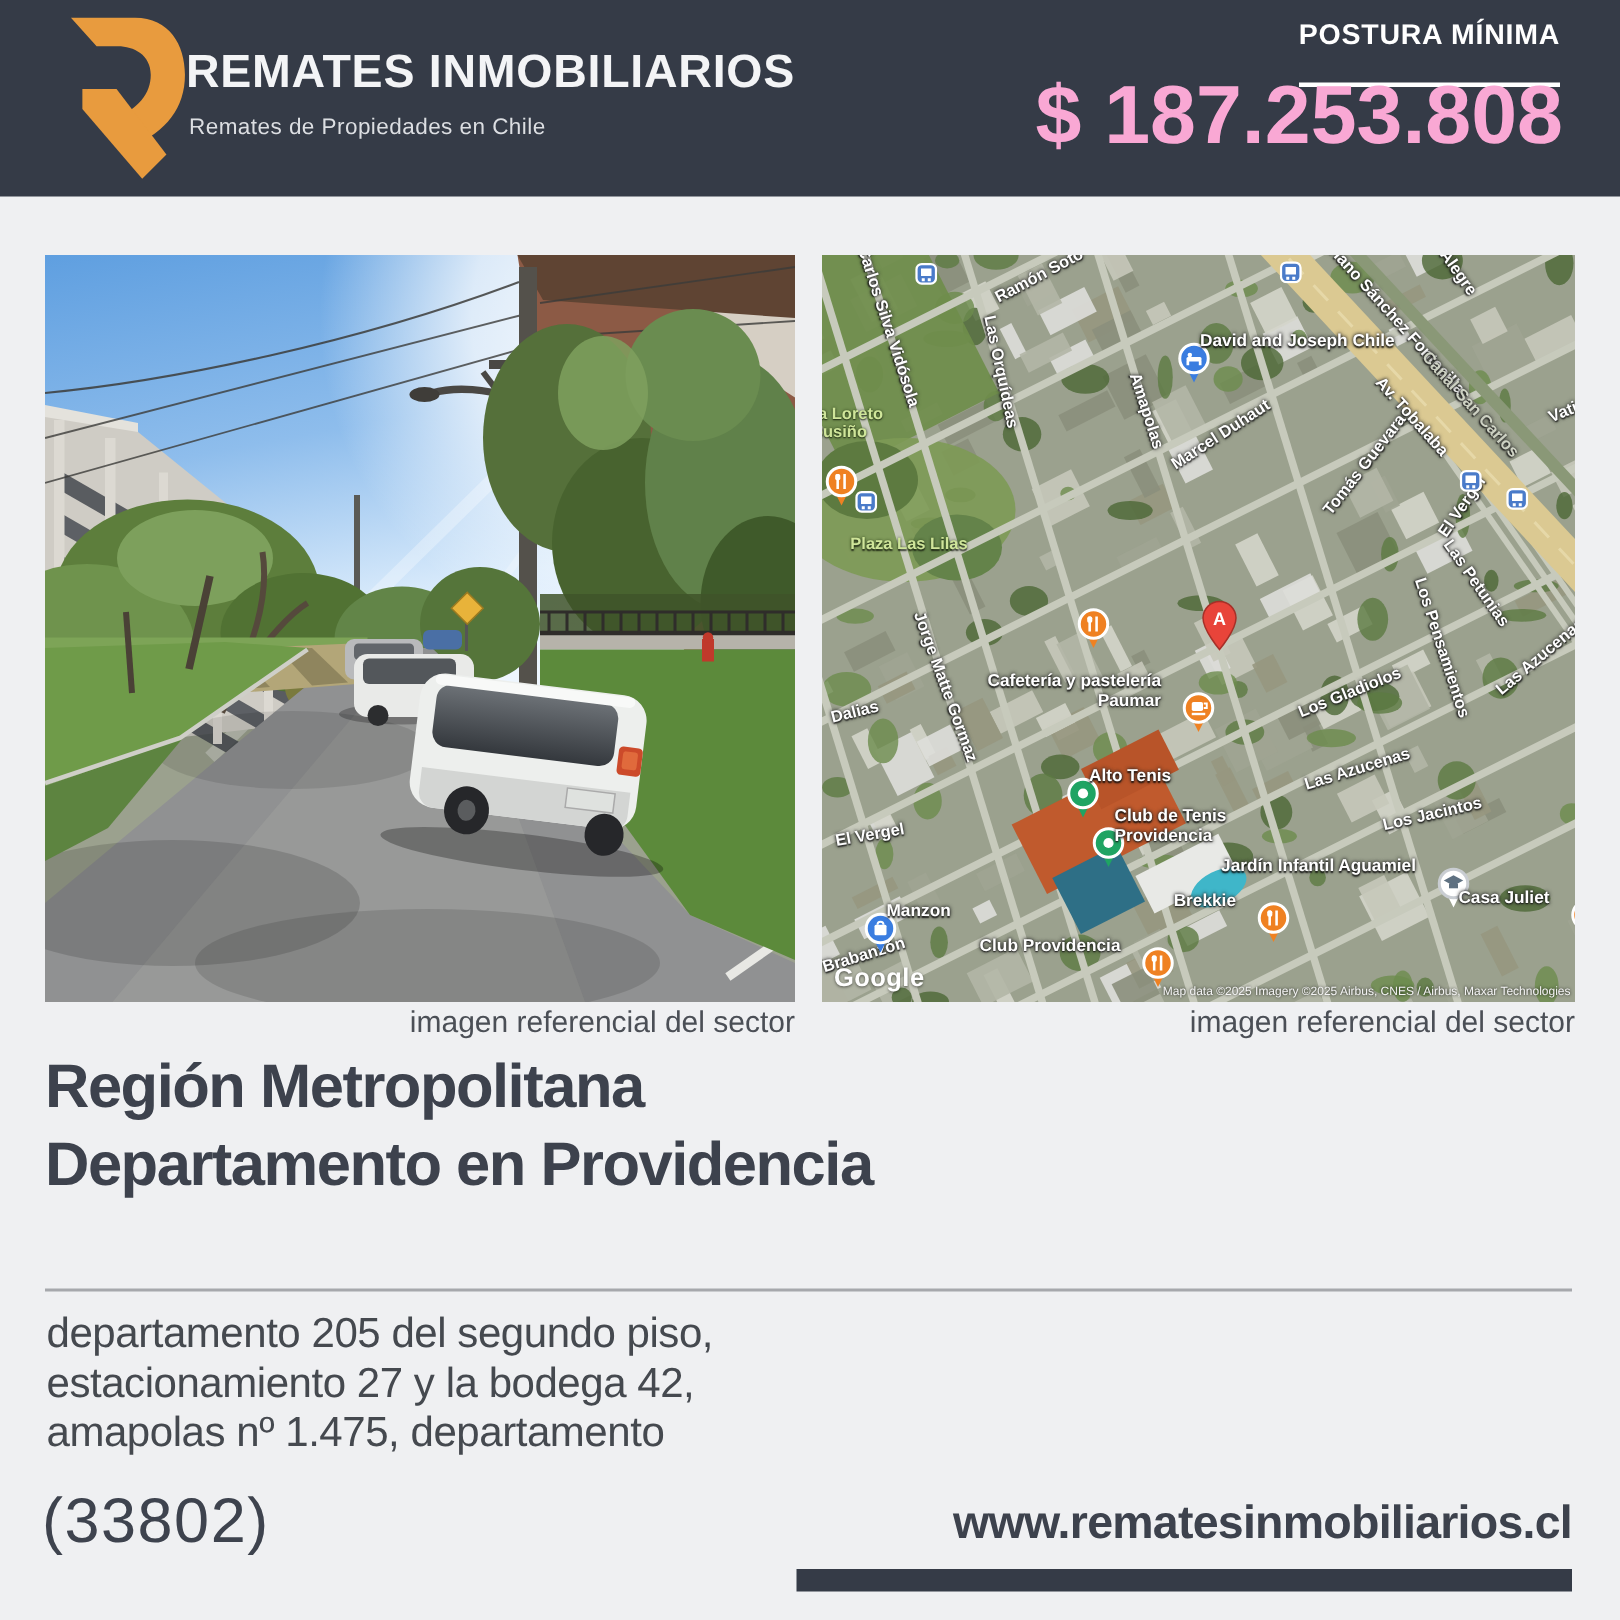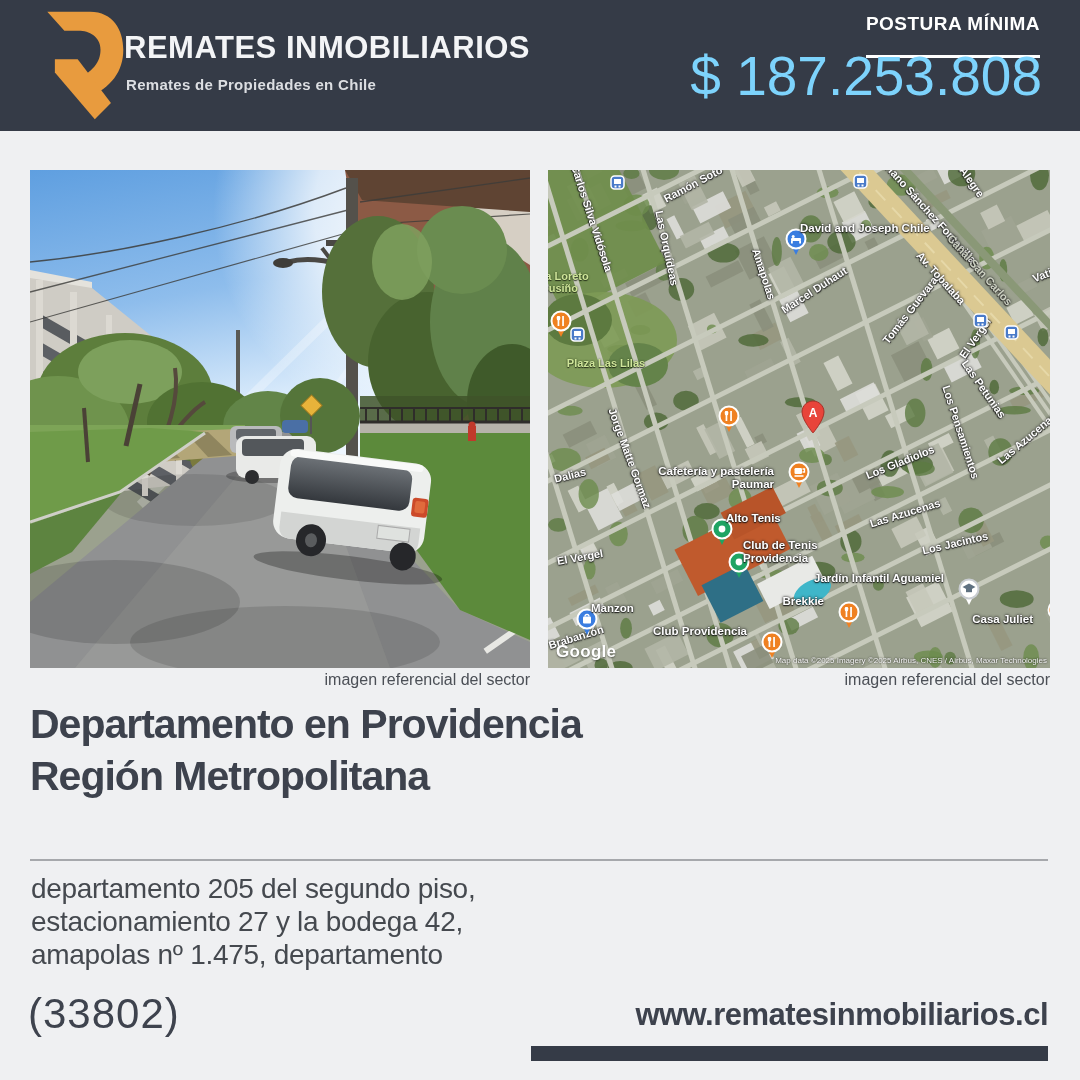--- a/index.html
+++ b/index.html
@@ -2,30 +2,30 @@
 <html><head>
 <meta charset="utf-8">
 <style>
   html,body{margin:0;padding:0}
   body{width:1080px;height:1080px;background:#eff0f2;font-family:"Liberation Sans",sans-serif;position:relative;overflow:hidden}
 
   
   .header{position:absolute;left:0;top:0;width:1080px;height:131px;background:#353b47}
   .logo{position:absolute;left:34px;top:8px;width:95px;height:114px}
   .brand{position:absolute;left:124px;top:30px;color:#f3f4f6;font-size:31px;font-weight:bold;letter-spacing:.5px;white-space:nowrap}
-  .tagline{position:absolute;left:126px;top:76px;color:#dcdee2;font-size:15px;font-weight:bold;letter-spacing:.3px}
+  .tagline{position:absolute;left:126px;top:76px;color:#dcdee2;font-size:15px;font-weight:normal;letter-spacing:.3px}
   .minbid-label{position:absolute;right:40px;top:13px;color:#fff;font-size:19px;font-weight:bold;letter-spacing:.5px;border-bottom:3px solid #fff;padding-bottom:20px}
-  .minbid-value{position:absolute;right:38px;top:44px;color:#7dd3fc;font-size:55px;font-weight:normal;white-space:nowrap}
+  .minbid-value{position:absolute;right:38px;top:44px;color:#f9a8d4;font-size:55px;font-weight:bold;white-space:nowrap}
 
   
   .figure{position:absolute;top:170px;height:498px;overflow:hidden;background:#9ba18e}
   #photo-fig{left:30px;width:500px}
   #map-fig{left:548px;width:502px}
   .figure svg{position:absolute;left:0;top:0}
-  .caption{position:absolute;top:671px;font-size:16px;color:#4b4f56;text-align:right}
+  .caption{position:absolute;top:671px;font-size:20px;color:#4b4f56;text-align:right}
   #cap-photo{left:30px;width:500px}
   #cap-map{left:548px;width:502px}
 
   
   #map-overlay{position:absolute;left:0;top:0;width:502px;height:498px;z-index:5}
   .mlabel{position:absolute;white-space:nowrap;font-size:11px;font-weight:bold;color:#fff;
     text-shadow:0 0 2px rgba(45,45,45,.95),0 0 3px rgba(45,45,45,.85),0 1px 1px rgba(0,0,0,.8);line-height:12px;text-align:center}
   .mlabel.park{color:#cfe59a;text-shadow:0 0 2px rgba(40,60,20,.9),0 1px 1px rgba(0,0,0,.7)}
   .mlabel.water{color:rgba(238,243,226,.82)}
   .poi{position:absolute;z-index:6}
@@ -550,21 +550,21 @@
       </span>
       <span class="poi" style="left: 240px; top: 291px; transform: translate(-50%, -55%);">
         <svg width="22" height="28" viewBox="0 0 22 28">
           <path d="M11 27 L6 17 H16 Z" fill="#ef8122"></path>
           <circle cx="11" cy="11" r="9.5" fill="#ef8122" stroke="#fff" stroke-width="2"></circle>
           <rect x="6.5" y="7" width="7.5" height="6" rx="1.2" fill="#fff"></rect>
           <path d="M14.5 8 h2 v3 h-2" fill="none" stroke="#fff" stroke-width="1.3"></path>
           <rect x="6.5" y="14.2" width="9" height="1.6" fill="#fff"></rect>
         </svg>
       </span>
-      <span class="poi-label" style="top: 291px; transform: translateY(-50%); right: 276px; text-align: right; width: 118px; white-space: normal; display: inline-block; margin-top: 16px;">Cafetería y pastelería Paumar</span>
+      <span class="poi-label" style="top: 291px; transform: translateY(-50%); right: 276px; text-align: right; width: 118px; white-space: normal; display: inline-block;">Cafetería y pastelería Paumar</span>
       <span class="poi" style="left: 163px; top: 348px; transform: translate(-50%, -55%);">
         <svg width="22" height="28" viewBox="0 0 22 28">
           <path d="M11 27 L6 17 H16 Z" fill="#1fa463"></path>
           <circle cx="11" cy="11" r="9.5" fill="#1fa463" stroke="#fff" stroke-width="2"></circle>
           <circle cx="11" cy="11" r="3.4" fill="#fff"></circle>
         </svg>
       </span>
       <span class="poi-label" style="top: 348px; transform: translateY(-50%); left: 178px;">Alto Tenis</span>
       <span class="poi" style="left: 180px; top: 381px; transform: translate(-50%, -55%);">
         <svg width="22" height="28" viewBox="0 0 22 28">
@@ -612,21 +612,21 @@
         </svg>
       </span>
       <span class="poi-label" style="top: 408px; transform: translateY(-50%); right: 106px; ">Jardín Infantil Aguamiel</span>
       <span class="poi" style="left: 499px; top: 429px; transform: translate(-50%, -55%);">
         <svg width="22" height="28" viewBox="0 0 22 28">
           <path d="M11 27 L6 17 H16 Z" fill="#ef8122"></path>
           <circle cx="11" cy="11" r="9.5" fill="#ef8122" stroke="#fff" stroke-width="2"></circle>
           <circle cx="11" cy="11" r="3.2" fill="#fff"></circle>
         </svg>
       </span>
-      <span class="poi-label" style="top: 449px; transform: translateY(-50%); right: 17px; text-align: right;">Casa Juliet</span>
+      <span class="poi-label" style="top: 429px; transform: translateY(-50%); right: 17px; text-align: right;">Casa Juliet</span>
       <span class="poi" style="left: 2px; top: 140px; transform: translate(-50%, -55%);">
         <svg width="22" height="28" viewBox="0 0 22 28">
           <path d="M11 27 L6 17 H16 Z" fill="#ef8122"></path>
           <circle cx="11" cy="11" r="9.5" fill="#ef8122" stroke="#fff" stroke-width="2"></circle>
           <rect x="7.6" y="6" width="1.7" height="10" fill="#fff"></rect>
           <rect x="12.2" y="6" width="1.7" height="10" fill="#fff"></rect>
           <rect x="6.8" y="6" width="3.4" height="4.2" rx="1.2" fill="#fff"></rect>
         </svg>
       </span>
       <span class="poi" style="left: 62px; top: 5px; transform: translate(-50%, -55%);">
@@ -669,22 +669,22 @@
           <rect x="8.5" y="10.5" width="2" height="2" fill="#fff"></rect>
         </svg>
       </span>
     </div>
 </div>
 
 <div class="caption" id="cap-photo">imagen referencial del sector</div>
 <div class="caption" id="cap-map">imagen referencial del sector</div>
 
 <div class="title-block">
+  <div>Región Metropolitana</div>
   <div>Departamento en Providencia</div>
-  <div>Región Metropolitana</div>
 </div>
 <div class="divider"></div>
 <div class="desc">
   <div>departamento 205 del segundo piso,</div>
   <div>estacionamiento 27 y la bodega 42,</div>
   <div>amapolas nº 1.475, departamento</div>
 </div>
 <div class="code">(33802)</div>
 <div class="site">www.rematesinmobiliarios.cl</div>
 <div class="bar"></div>

